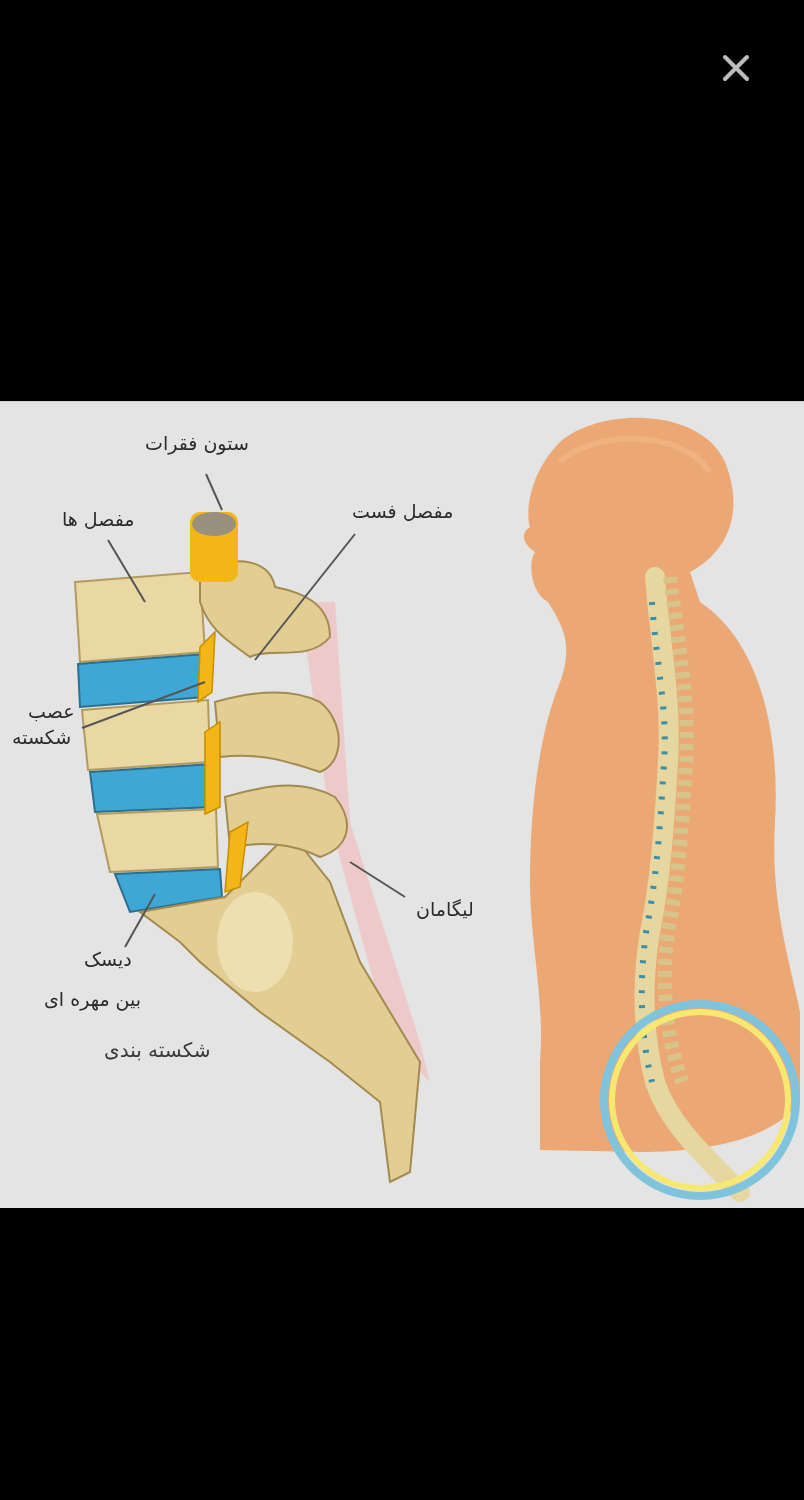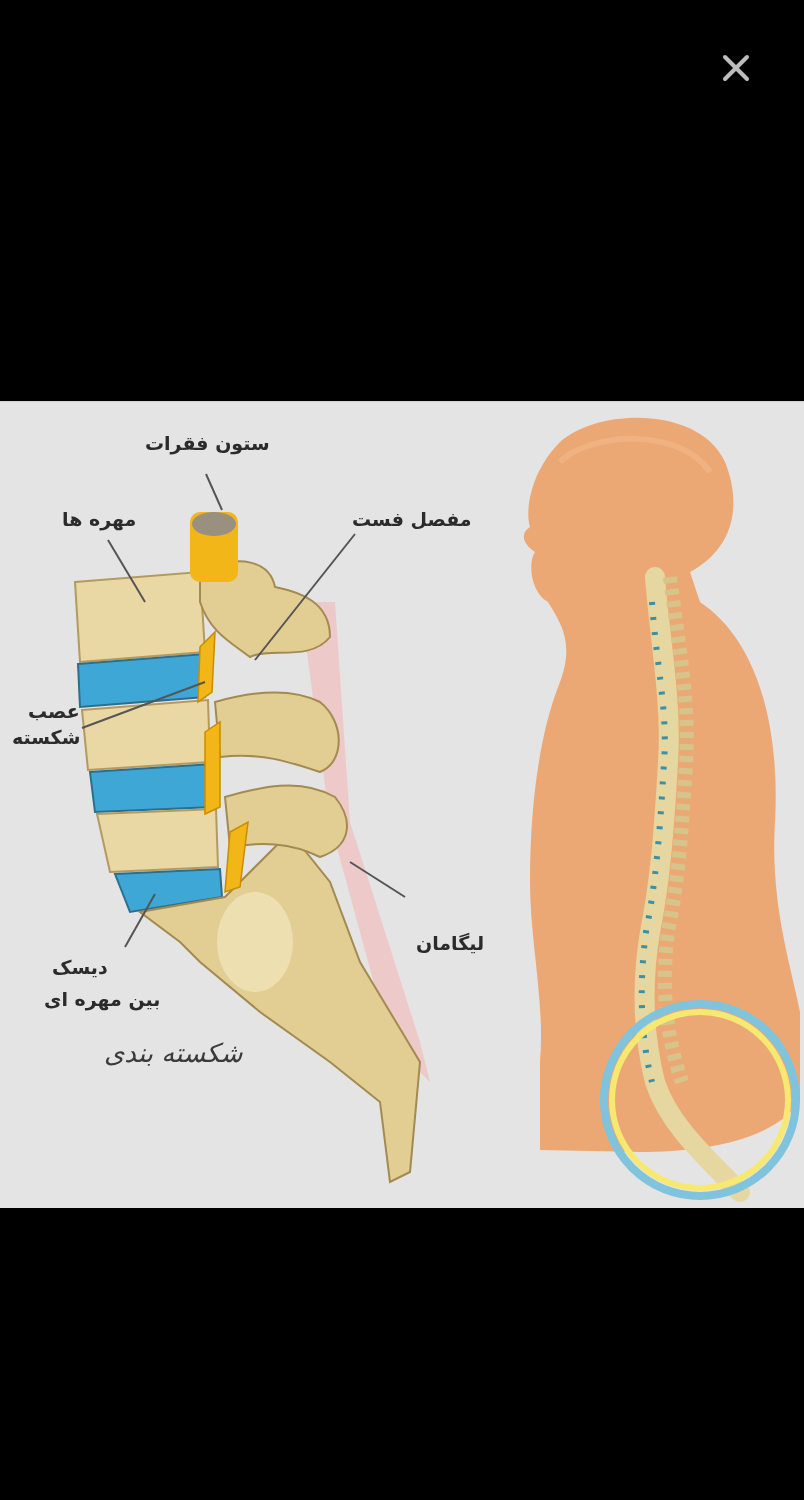--- a/index.html
+++ b/index.html
@@ -2,23 +2,23 @@
 <html><head>
   <meta charset="utf-8">
   <style>
     html, body { margin:0; padding:0; }
     body { width:804px; height:1500px; background:#000; position:relative; overflow:hidden;
            font-family:"DejaVu Sans", sans-serif; }
     .close-btn { position:absolute; left:716px; top:48px; width:40px; height:40px; cursor:pointer; }
     .image-frame { position:absolute; left:0; top:401px; width:804px; height:806px; background:#e4e4e4;
                    border-top:1px solid #cfcfcf; overflow:hidden; }
     .image-frame svg { position:absolute; left:0; top:0; }
-    .label { position:absolute; direction:rtl; color:#2b2b2b; font-size:19px; font-weight:bold;
+    .label { position:absolute; direction:rtl; color:#2b2b2b; font-size:19px; font-weight:normal;
              white-space:nowrap; line-height:1.2; }
-    .caption { position:absolute; direction:rtl; color:#3a3a3a; font-size:26px; white-space:nowrap;font-style:italic; }
+    .caption { position:absolute; direction:rtl; color:#3a3a3a; font-size:20px; white-space:nowrap; }
   </style>
 </head>
 <body>
 
 <div class="close-btn">
   <svg width="40" height="40" viewBox="0 0 40 40">
     <line x1="9" y1="9" x2="31" y2="31" stroke="#bdbdbd" stroke-width="4" stroke-linecap="round"></line>
     <line x1="31" y1="9" x2="9" y2="31" stroke="#bdbdbd" stroke-width="4" stroke-linecap="round"></line>
   </svg>
 </div>
@@ -76,21 +76,21 @@
       <line x1="206" y1="72" x2="222" y2="108"></line>
       <line x1="108" y1="138" x2="145" y2="200"></line>
       <line x1="355" y1="132" x2="255" y2="258"></line>
       <line x1="82" y1="326" x2="205" y2="280"></line>
       <line x1="350" y1="460" x2="405" y2="495"></line>
       <line x1="125" y1="545" x2="155" y2="492"></line>
     </g>
   </svg>
 
   <div class="label" style="left:145px; top:30px;">ستون فقرات</div>
-  <div class="label" style="left:62px; top:106px;">مهره ها</div>
-  <div class="label" style="left:352px; top:98px;margin-top:8px;">مفصل فست</div>
+  <div class="label" style="left:62px; top:106px;">مفصل ها</div>
+  <div class="label" style="left:352px; top:98px;">مفصل فست</div>
   <div class="label" style="left:28px; top:298px;">عصب</div>
   <div class="label" style="left:12px; top:324px;">شکسته</div>
-  <div class="label" style="left:416px; top:496px;margin-top:34px;">لیگامان</div>
-  <div class="label" style="left:52px; top:546px;margin-top:8px;">دیسک</div>
+  <div class="label" style="left:416px; top:496px;">لیگامان</div>
+  <div class="label" style="left:84px; top:546px;">دیسک</div>
   <div class="label" style="left:44px; top:586px;">بین مهره ای</div>
   <div class="caption" style="left:104px; top:636px;">شکسته بندی</div>
 </div>
 
 </body></html>

